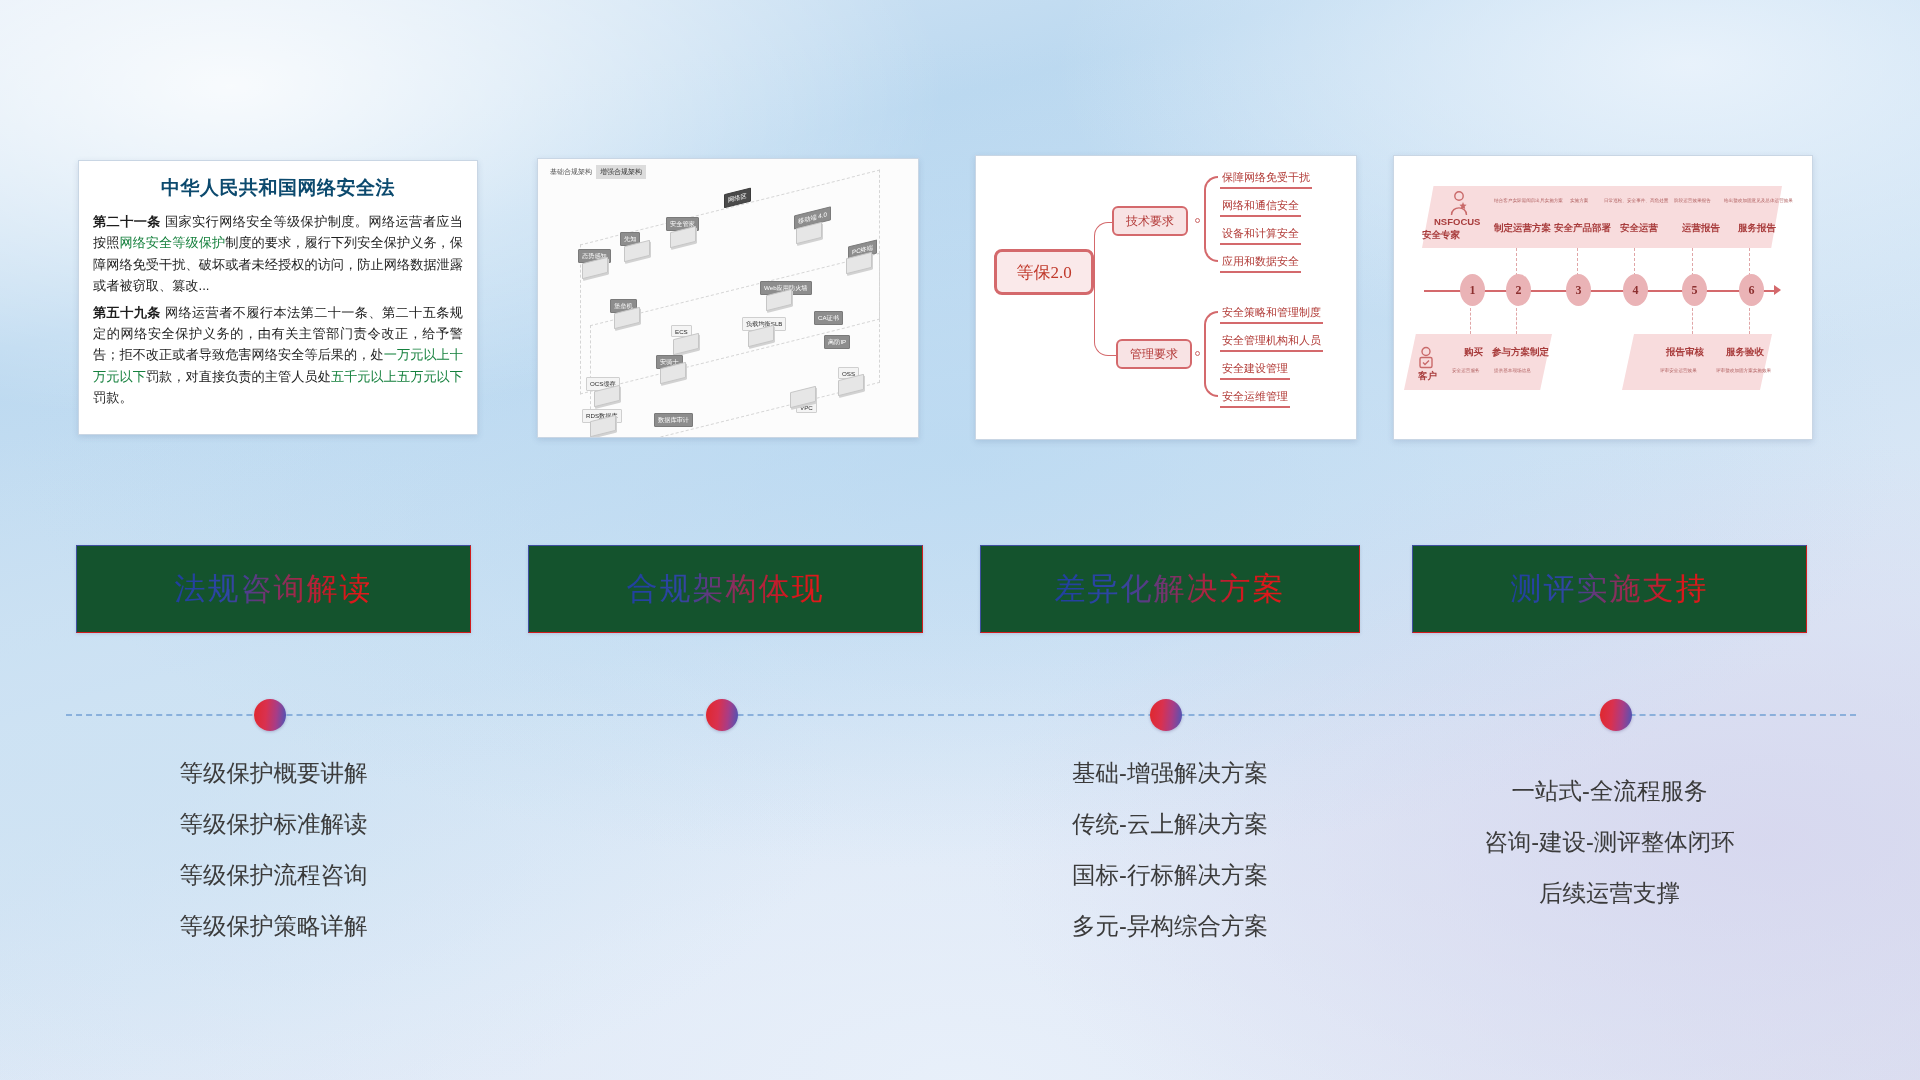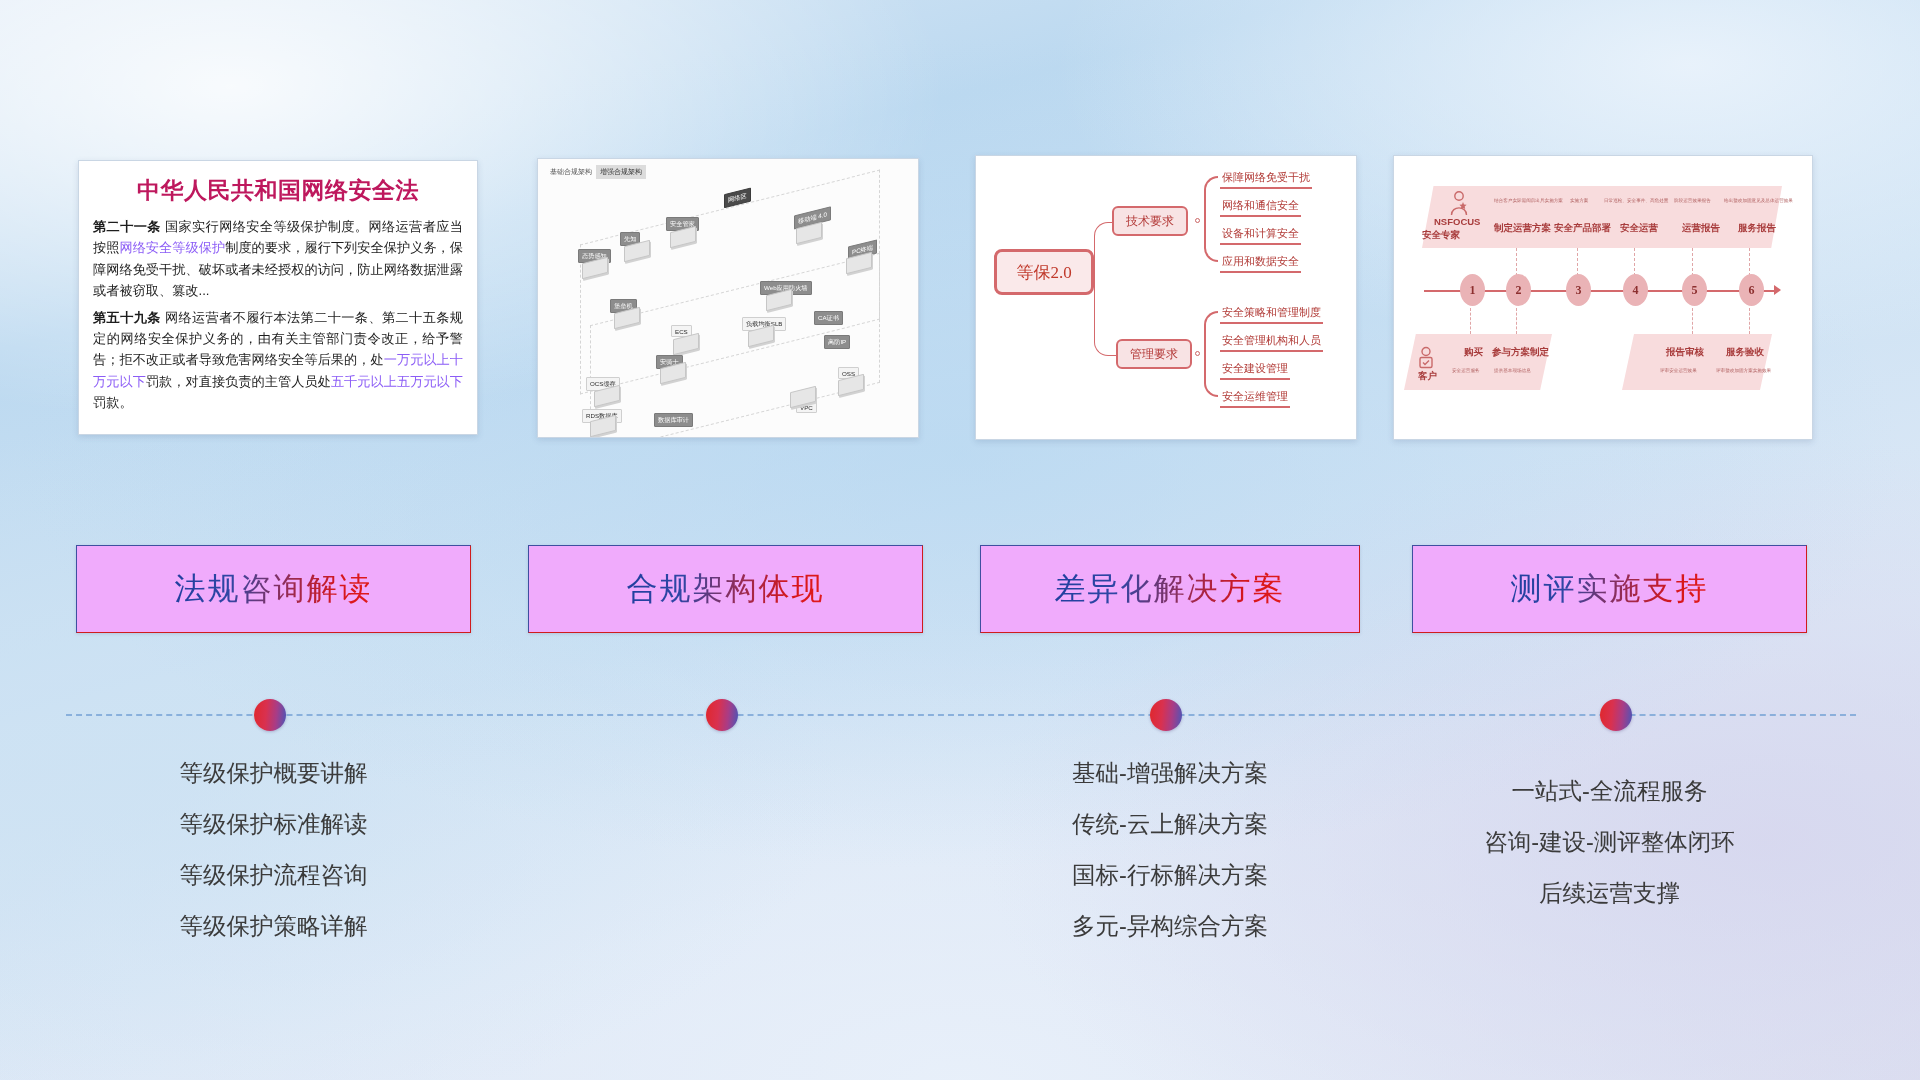--- a/index.html
+++ b/index.html
@@ -29,27 +29,27 @@
     box-shadow: 0 2px 6px rgba(60,90,130,0.16);
     overflow: hidden;
   }
   .card-1 { left: 78px;   top: 35px; width: 400px; height: 275px; }
   .card-2 { left: 537px;  top: 33px; width: 382px; height: 280px; }
   .card-3 { left: 975px;  top: 30px; width: 382px; height: 285px; }
   .card-4 { left: 1393px; top: 30px; width: 420px; height: 285px; }
 
   
   .law-title {
-    text-align: center; font-weight: bold; font-size: 23px; color: #be185d;
+    text-align: center; font-weight: bold; font-size: 19px; color: #0c4a6e;
     margin: 14px 0 10px 0; letter-spacing: 0.5px;
   }
   .law-body { padding: 0 14px 8px 14px; font-size: 13.2px; line-height: 1.62; color: #1d1d1d; text-align: justify; }
   .law-body p { margin-bottom: 5px; }
   .law-body b { font-weight: bold; }
-  .hl { color: #8b5cf6; }
+  .hl { color: #15803d; }
 
   
   .arch { position: relative; width: 100%; height: 100%; background: #fcfcfc; }
   .arch-tabs { position: absolute; top: 6px; left: 8px; font-size: 7px; color: #555; }
   .arch-tabs span { display: inline-block; padding: 2px 4px; }
   .arch-tabs .on { background: #dcdcdc; color: #333; }
   .iso-node {
     position: absolute; font-size: 6.2px; color: #2c2c2c; white-space: nowrap;
     padding: 1.5px 3px; border: 1px solid #cfcfcf; background: #f4f4f4; border-radius: 1px;
   }
@@ -113,21 +113,21 @@
     font-family: "Liberation Serif", serif;
   }
   .tl-big { position: absolute; font-size: 9.5px; color: #a83c3c; white-space: nowrap; font-weight: bold; }
   .tl-small { position: absolute; font-size: 4.6px; color: #b06060; white-space: nowrap; }
   .tl-dash { position: absolute; width: 1px; border-left: 1px dashed #e0a5a6; }
   .tl-person { position: absolute; color: #c96a6a; }
 
   
   .headers { position: absolute; top: 545px; left: 0; width: 1920px; height: 92px; }
   .hdr {
-    position: absolute; top: 0; height: 88px; background: #f0abfc;
+    position: absolute; top: 0; height: 88px; background: #14532d;
     border: 1.6px solid #3f4fa0;
     border-right-color: #d01c1c; border-bottom-color: #d01c1c;
     box-shadow: 0 1px 3px rgba(60,80,130,0.18);
     display: flex; align-items: center; justify-content: center;
   }
   .hdr span {
     font-size: 31px; letter-spacing: 2px;
     background: linear-gradient(100deg, #1f3f9e 0%, #2f46a5 28%, #9a2a50 58%, #d6161b 82%, #e21b1b 100%);
     -webkit-background-clip: text; background-clip: text;
     -webkit-text-fill-color: transparent; color: transparent;

